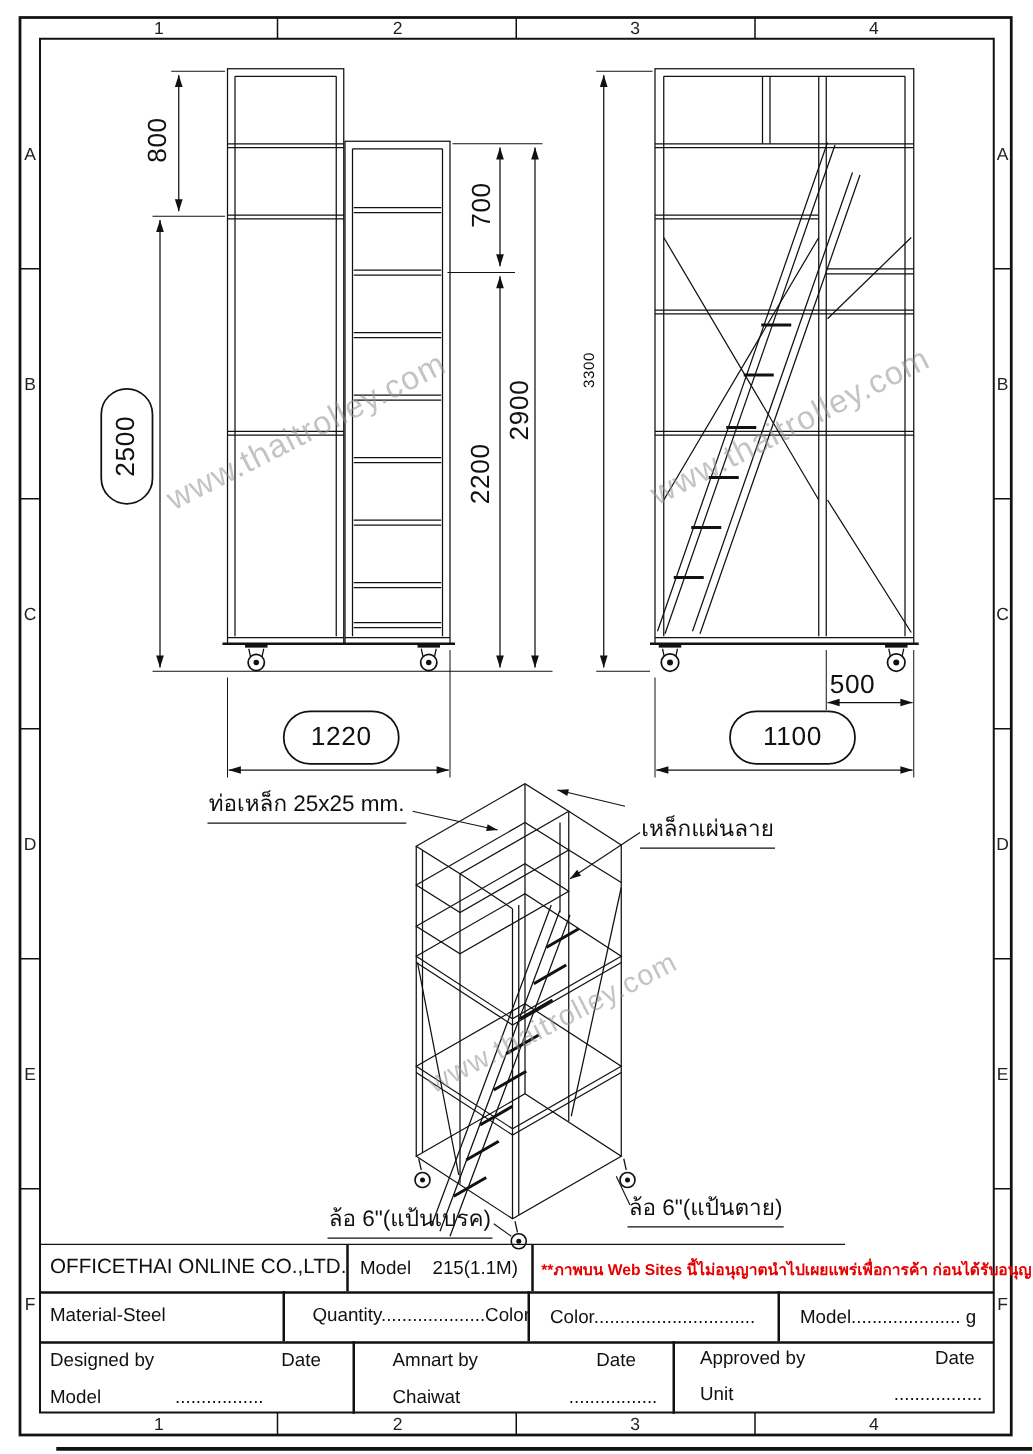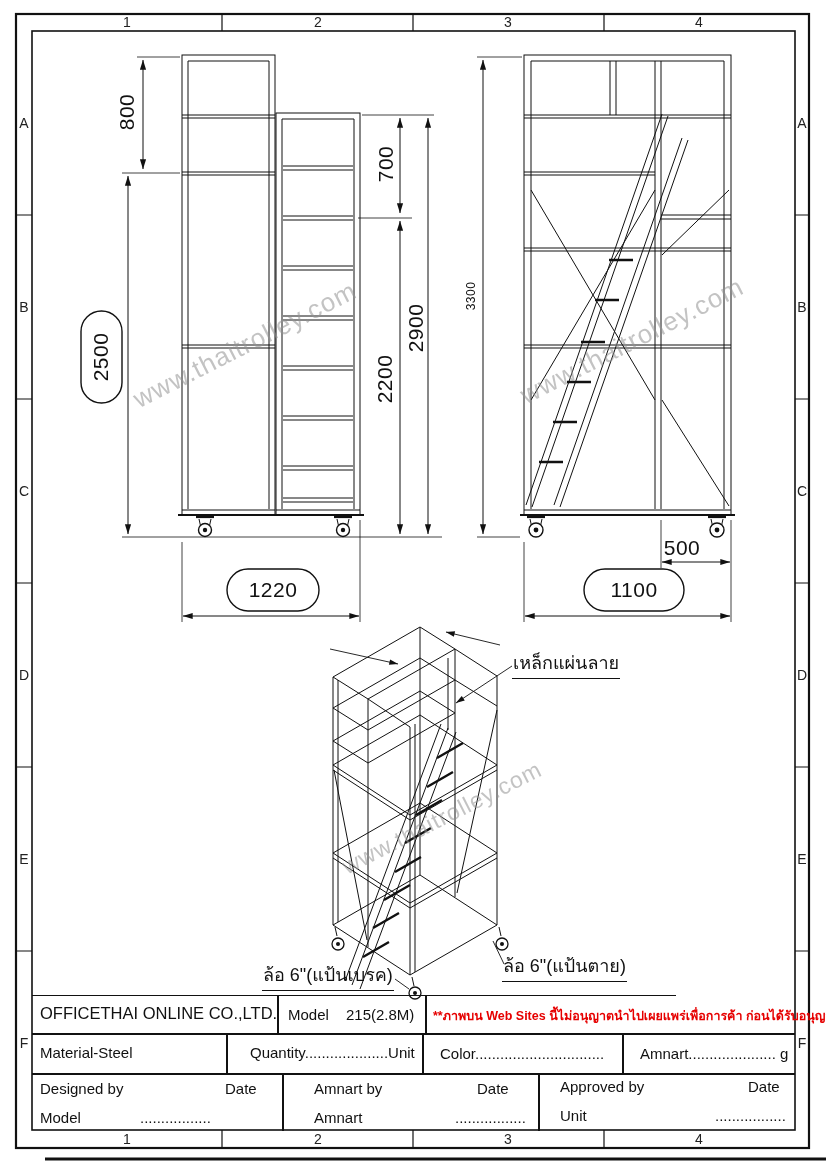--- a/index.html
+++ b/index.html
@@ -184,54 +184,55 @@
   <div class="dim vert" style="left:127px;top:112px">800</div>
   <div class="dim vert" style="left:101px;top:357px">2500</div>
   <div class="dim vert" style="left:386px;top:164px">700</div>
   <div class="dim vert" style="left:385px;top:379px">2200</div>
   <div class="dim vert" style="left:416px;top:328px">2900</div>
   <div class="dim" style="left:273px;top:590px">1220</div>
   <div class="dim vert small" style="left:471px;top:296px">3300</div>
   <div class="dim" style="left:682px;top:548px">500</div>
   <div class="dim" style="left:634px;top:590px">1100</div>
 
+  <div class="thai" style="left:166px;top:628px">ท่อเหล็ก 25x25 mm.</div>
   <div class="thai" style="left:512px;top:648px">เหล็กแผ่นลาย</div>
   <div class="thai" style="left:262px;top:960px">ล้อ 6"(แป้นเบรค)</div>
   <div class="thai" style="left:502px;top:951px">ล้อ 6"(แป้นตาย)</div>
 
   <div id="titleblock">
 
     <div class="tl" style="left:0;top:37px;width:763px;height:1.6px"></div>
     <div class="tl" style="left:0;top:77px;width:763px;height:1.6px"></div>
     <div class="tl" style="left:245px;top:0;width:1.6px;height:37px"></div>
     <div class="tl" style="left:393px;top:0;width:1.6px;height:37px"></div>
     <div class="tl" style="left:194px;top:37px;width:1.6px;height:40px"></div>
     <div class="tl" style="left:390px;top:37px;width:1.6px;height:40px"></div>
     <div class="tl" style="left:590px;top:37px;width:1.6px;height:40px"></div>
     <div class="tl" style="left:250px;top:77px;width:1.6px;height:58px"></div>
     <div class="tl" style="left:506px;top:77px;width:1.6px;height:58px"></div>
 
     <div class="tb-txt company" style="left:8px;top:8px">OFFICETHAI ONLINE CO.,LTD.</div>
     <div class="tb-txt model" style="left:256px;top:10px">Model</div>
-    <div class="tb-txt model" style="left:314px;top:10px">215(2.8M)</div>
+    <div class="tb-txt model" style="left:314px;top:10px">215(1.1M)</div>
     <div class="tb-txt notice" style="left:401px;top:10px">**ภาพบน Web Sites นี้ไม่อนุญาตนำไปเผยแพร่เพื่อการค้า ก่อนได้รับอนุญาต</div>
 
     <div class="tb-txt" style="left:8px;top:48px">Material-Steel</div>
-    <div class="tb-txt" style="left:218px;top:48px">Quantity....................Unit</div>
+    <div class="tb-txt" style="left:218px;top:48px">Quantity....................Color</div>
     <div class="tb-txt" style="left:408px;top:49px">Color...............................</div>
-    <div class="tb-txt" style="left:608px;top:49px">Amnart..................... g</div>
+    <div class="tb-txt" style="left:608px;top:49px">Model..................... g</div>
 
     <div class="tb-txt" style="left:8px;top:84px">Designed by</div>
     <div class="tb-txt" style="left:193px;top:84px">Date</div>
     <div class="tb-txt" style="left:282px;top:84px">Amnart by</div>
     <div class="tb-txt" style="left:445px;top:84px">Date</div>
     <div class="tb-txt" style="left:528px;top:82px">Approved by</div>
     <div class="tb-txt" style="left:716px;top:82px">Date</div>
 
     <div class="tb-txt" style="left:8px;top:113px">Model</div>
     <div class="tb-txt" style="left:108px;top:113px">.................</div>
-    <div class="tb-txt" style="left:282px;top:113px">Amnart</div>
+    <div class="tb-txt" style="left:282px;top:113px">Chaiwat</div>
     <div class="tb-txt" style="left:423px;top:113px">.................</div>
     <div class="tb-txt" style="left:528px;top:111px">Unit</div>
     <div class="tb-txt" style="left:683px;top:111px">.................</div>
   </div>
 
 </div>
 
 </body></html>

